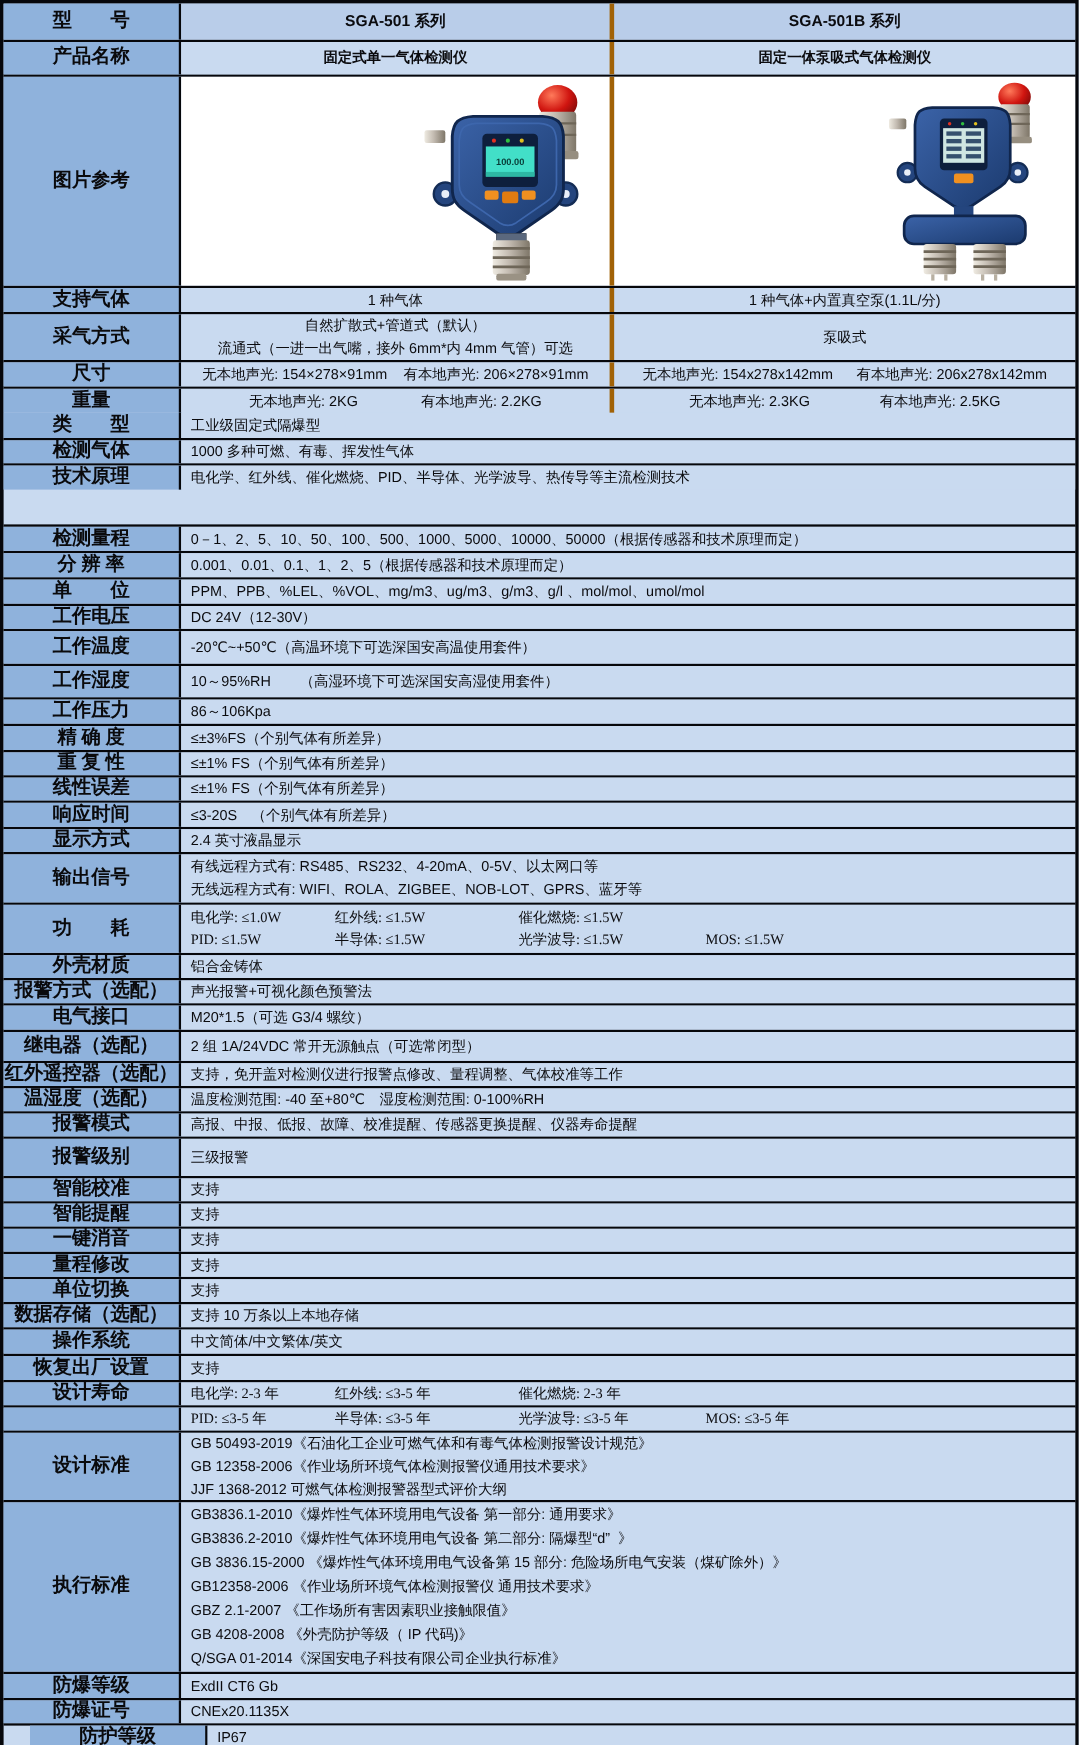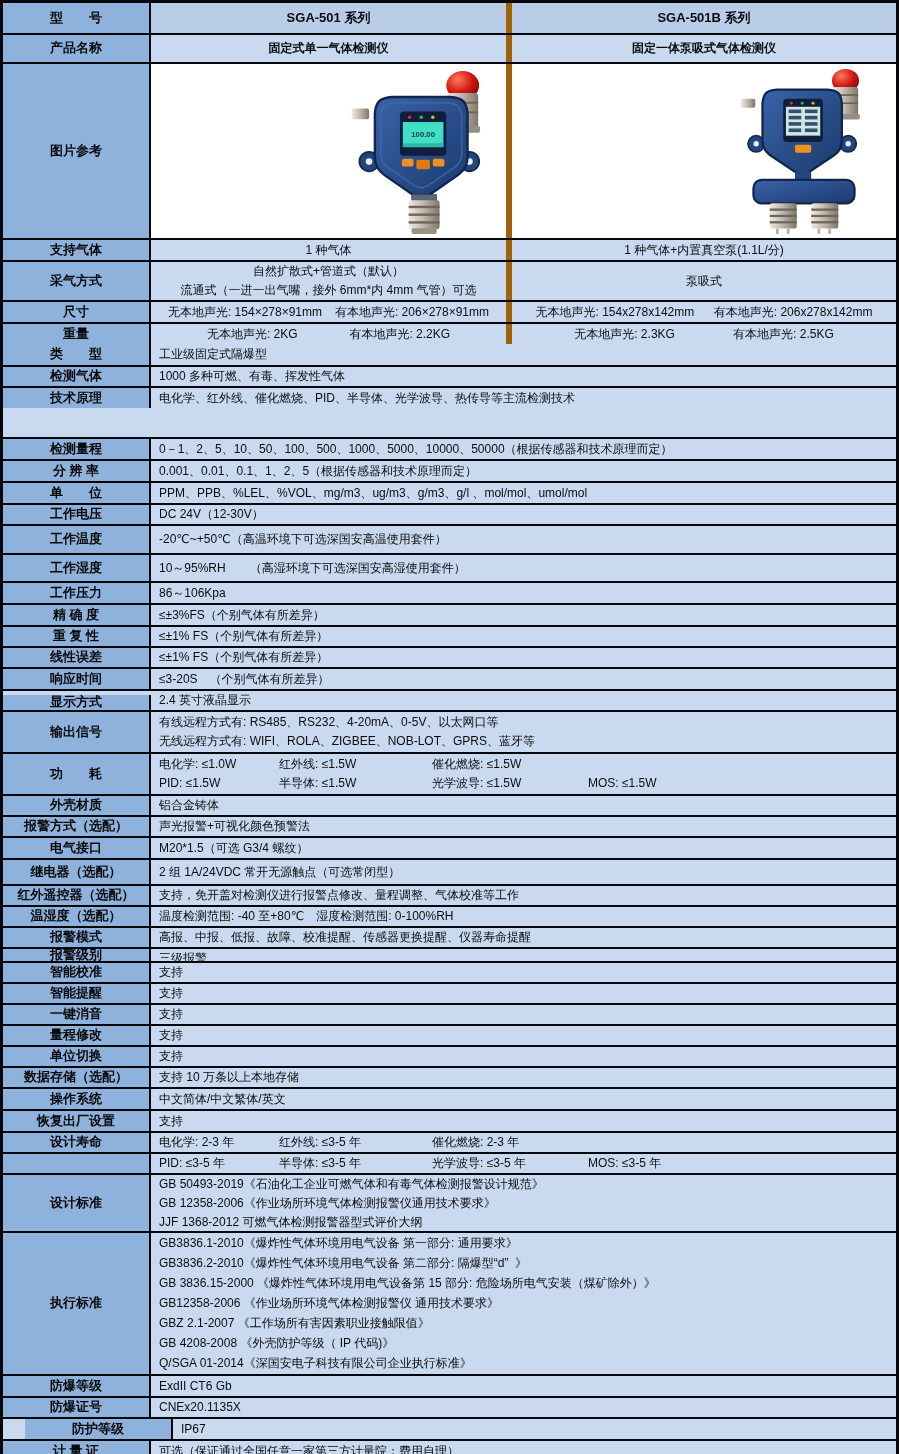--- a/index.html
+++ b/index.html
@@ -2,33 +2,33 @@
 <html><head>
 <meta charset="utf-8">
 <style>
   * { box-sizing: border-box; margin: 0; padding: 0; }
   body { background: #ffffff; font-family: "Liberation Sans", "DejaVu Sans", sans-serif; color: #0b0b0e; }
   .sheet { width: 899px; border: 3px solid #06070b; background: #C9DAF0; }
   .row { display: flex; border-top: 2px solid #06070b; height: 22px; }
   .row:first-child { border-top: none; }
   .hcell { flex: 0 0 148px; background: #8FB2DC; border-right: 2px solid #06070b;
            display: flex; align-items: center; justify-content: center; text-align: center;
-           font-weight: bold; font-size: 13px; line-height: 1.15; white-space: pre; color: #0a0a0c; }
+           font-weight: bold; font-size: 16px; line-height: 1.15; white-space: pre; color: #0a0a0c; font-family: Liberation Serif, serif; }
   .vcell { background: #C9DAF0; font-size: 12px; display: flex; flex-direction: column; justify-content: center; overflow: hidden; }
-  .c1 { flex: 0 0 361px; border-right: 6px solid #a16207; }
+  .c1 { flex: 0 0 361px; border-right: 4px solid #a16207; }
   .c2 { flex: 1; }
   .full { flex: 1; padding-left: 8px; justify-content: space-evenly; }
   .center { align-items: center; text-align: center; }
   .bold { font-weight: bold; }
   .model { background: #B9CDE9; font-size: 13px; }
   .imgcell { background: #ffffff; align-items: center; justify-content: flex-end; flex-direction: row; }
   .pair { flex-direction: row; align-items: center; justify-content: space-evenly; padding: 0 4px; }
   .pi { white-space: nowrap; }
   .line { white-space: pre; line-height: 19px; display: flex; }
-  .seg { display: inline-block; white-space: pre; }
+  .seg { display: inline-block; white-space: pre; font-family: Liberation Serif, serif; }
   .seg0 { width: 120px; } .seg1 { width: 153px; } .seg2 { width: 156px; } .seg3 { flex: 1; }
   svg text { font-family: "Liberation Sans", "DejaVu Sans", sans-serif; }
 </style>
 </head>
 <body>
 
 <div class="sheet">
 
   <div class="row" style="height:30px">
     <div class="hcell">型　　号</div>
@@ -283,21 +283,21 @@
         <div class="vcell full">
           <div class="line">≤±1% FS（个别气体有所差异）</div>
         </div>
       </div>
       <div class="row" style="height: 22px;">
         <div class="hcell">响应时间</div>
         <div class="vcell full">
           <div class="line">≤3-20S　（个别气体有所差异）</div>
         </div>
       </div>
-      <div class="row" style="height: 21px; align-items: flex-end;">
+      <div class="row" style="height: 21px;">
         <div class="hcell">显示方式</div>
         <div class="vcell full">
           <div class="line">2.4 英寸液晶显示</div>
         </div>
       </div>
       <div class="row" style="height: 42px;">
         <div class="hcell">输出信号</div>
         <div class="vcell full">
           <div class="line">有线远程方式有: RS485、RS232、4-20mA、0-5V、以太网口等</div>
           <div class="line">无线远程方式有: WIFI、ROLA、ZIGBEE、NOB-LOT、GPRS、蓝牙等</div>
@@ -345,21 +345,21 @@
         <div class="vcell full">
           <div class="line">温度检测范围: -40 至+80℃　湿度检测范围: 0-100%RH</div>
         </div>
       </div>
       <div class="row" style="height: 21px; justify-content: center;">
         <div class="hcell">报警模式</div>
         <div class="vcell full">
           <div class="line">高报、中报、低报、故障、校准提醒、传感器更换提醒、仪器寿命提醒</div>
         </div>
       </div>
-      <div class="row" style="height: 14px;">
+      <div class="row" style="height: 33px;">
         <div class="hcell">报警级别</div>
         <div class="vcell full">
           <div class="line">三级报警</div>
         </div>
       </div>
       <div class="row" style="height: 21px;">
         <div class="hcell">智能校准</div>
         <div class="vcell full">
           <div class="line">支持</div>
         </div>

